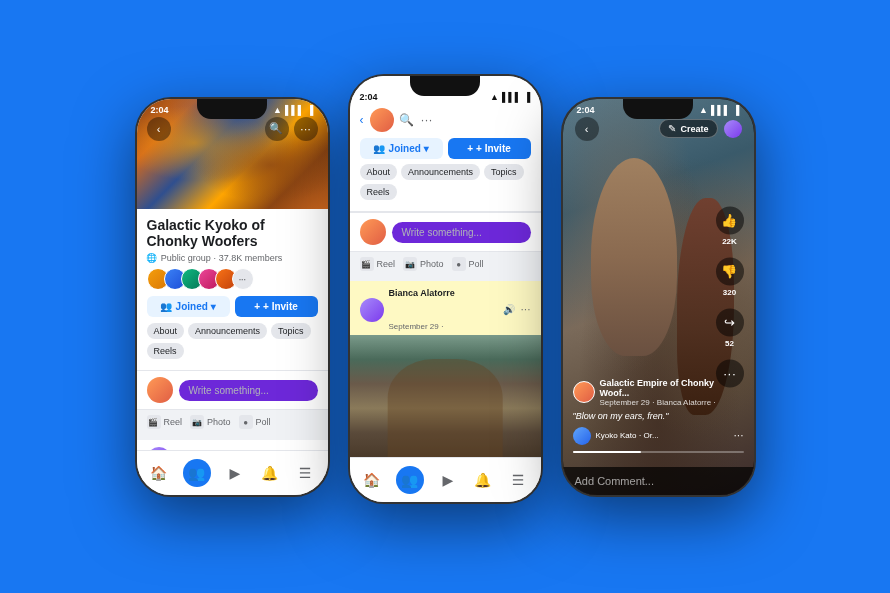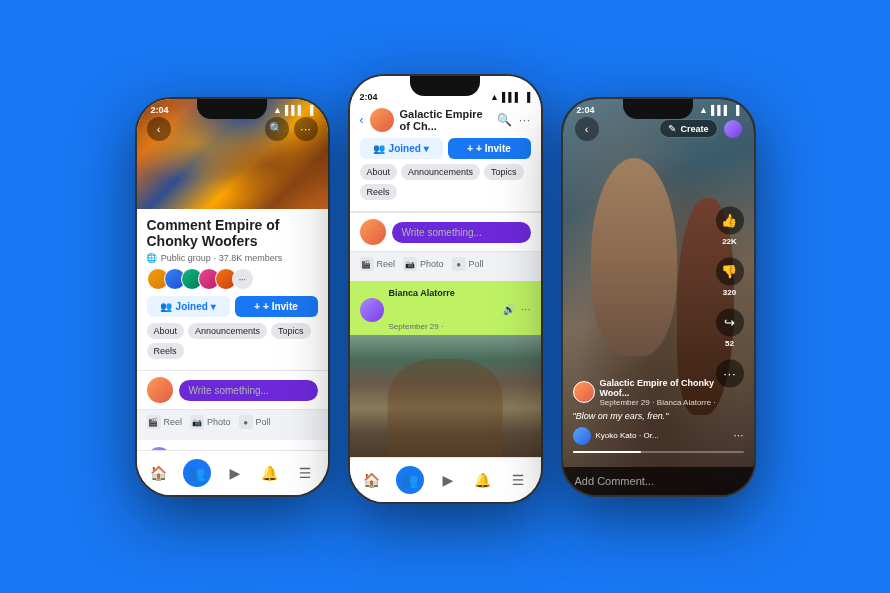--- a/index.html
+++ b/index.html
@@ -423,21 +423,21 @@
       margin-bottom: 5px;
     }
 
     .phone2-tabs {
       display: flex;
       gap: 4px;
     }
 
     
     .post-with-photo {
-      background: #bef264;
+      background: #fef9c3;
       margin-top: 5px;
       flex: 1;
       overflow: hidden;
     }
 
     .big-post-img {
       width: 100%;
       background: linear-gradient(160deg, #5a7a6a 0%, #3d5a4a 30%, #8B6914 50%, #5a4a3a 70%, #3a5a7a 100%);
       position: relative;
       flex: 1;
@@ -716,21 +716,21 @@
         <div class="phone1-top-nav">
           <div class="nav-icon-circle">‹</div>
           <div class="nav-icons-right">
             <div class="nav-icon-circle">🔍</div>
             <div class="nav-icon-circle">···</div>
           </div>
         </div>
       </div>
 
       <div class="phone1-content">
-        <div class="group-title">Comment Empire of Chonky Woofers</div>
+        <div class="group-title">Galactic Kyoko of Chonky Woofers</div>
         <div class="group-meta">
           <span>🌐</span>
           <span>Public group · 37.8K members</span>
         </div>
         <div class="member-avatars">
           <div class="avatar-circle" style="background: linear-gradient(135deg,#f59e0b,#d97706);"></div>
           <div class="avatar-circle" style="background: linear-gradient(135deg,#3b82f6,#1d4ed8);"></div>
           <div class="avatar-circle" style="background: linear-gradient(135deg,#10b981,#047857);"></div>
           <div class="avatar-circle" style="background: linear-gradient(135deg,#ec4899,#be185d);"></div>
           <div class="avatar-circle" style="background: linear-gradient(135deg,#f97316,#c2410c);"></div>
@@ -805,21 +805,20 @@
           <span>2:04</span>
           <div class="status-icons">
             <span>▲</span>
             <span>▌▌▌</span>
             <span>▐</span>
           </div>
         </div>
         <div class="phone2-top-row">
           <span class="back-icon">‹</span>
           <div class="group-icon-sm"></div>
-          <span class="group-title-sm">Galactic Empire of Ch...</span>
           <span style="font-size:12px;color:#65676b;">🔍</span>
           <span style="font-size:12px;color:#65676b;">···</span>
         </div>
         <div class="phone2-action-row">
           <button class="btn-joined">
             <span>👥</span>
             <span>Joined</span>
             <span>▾</span>
           </button>
           <button class="btn-invite">

